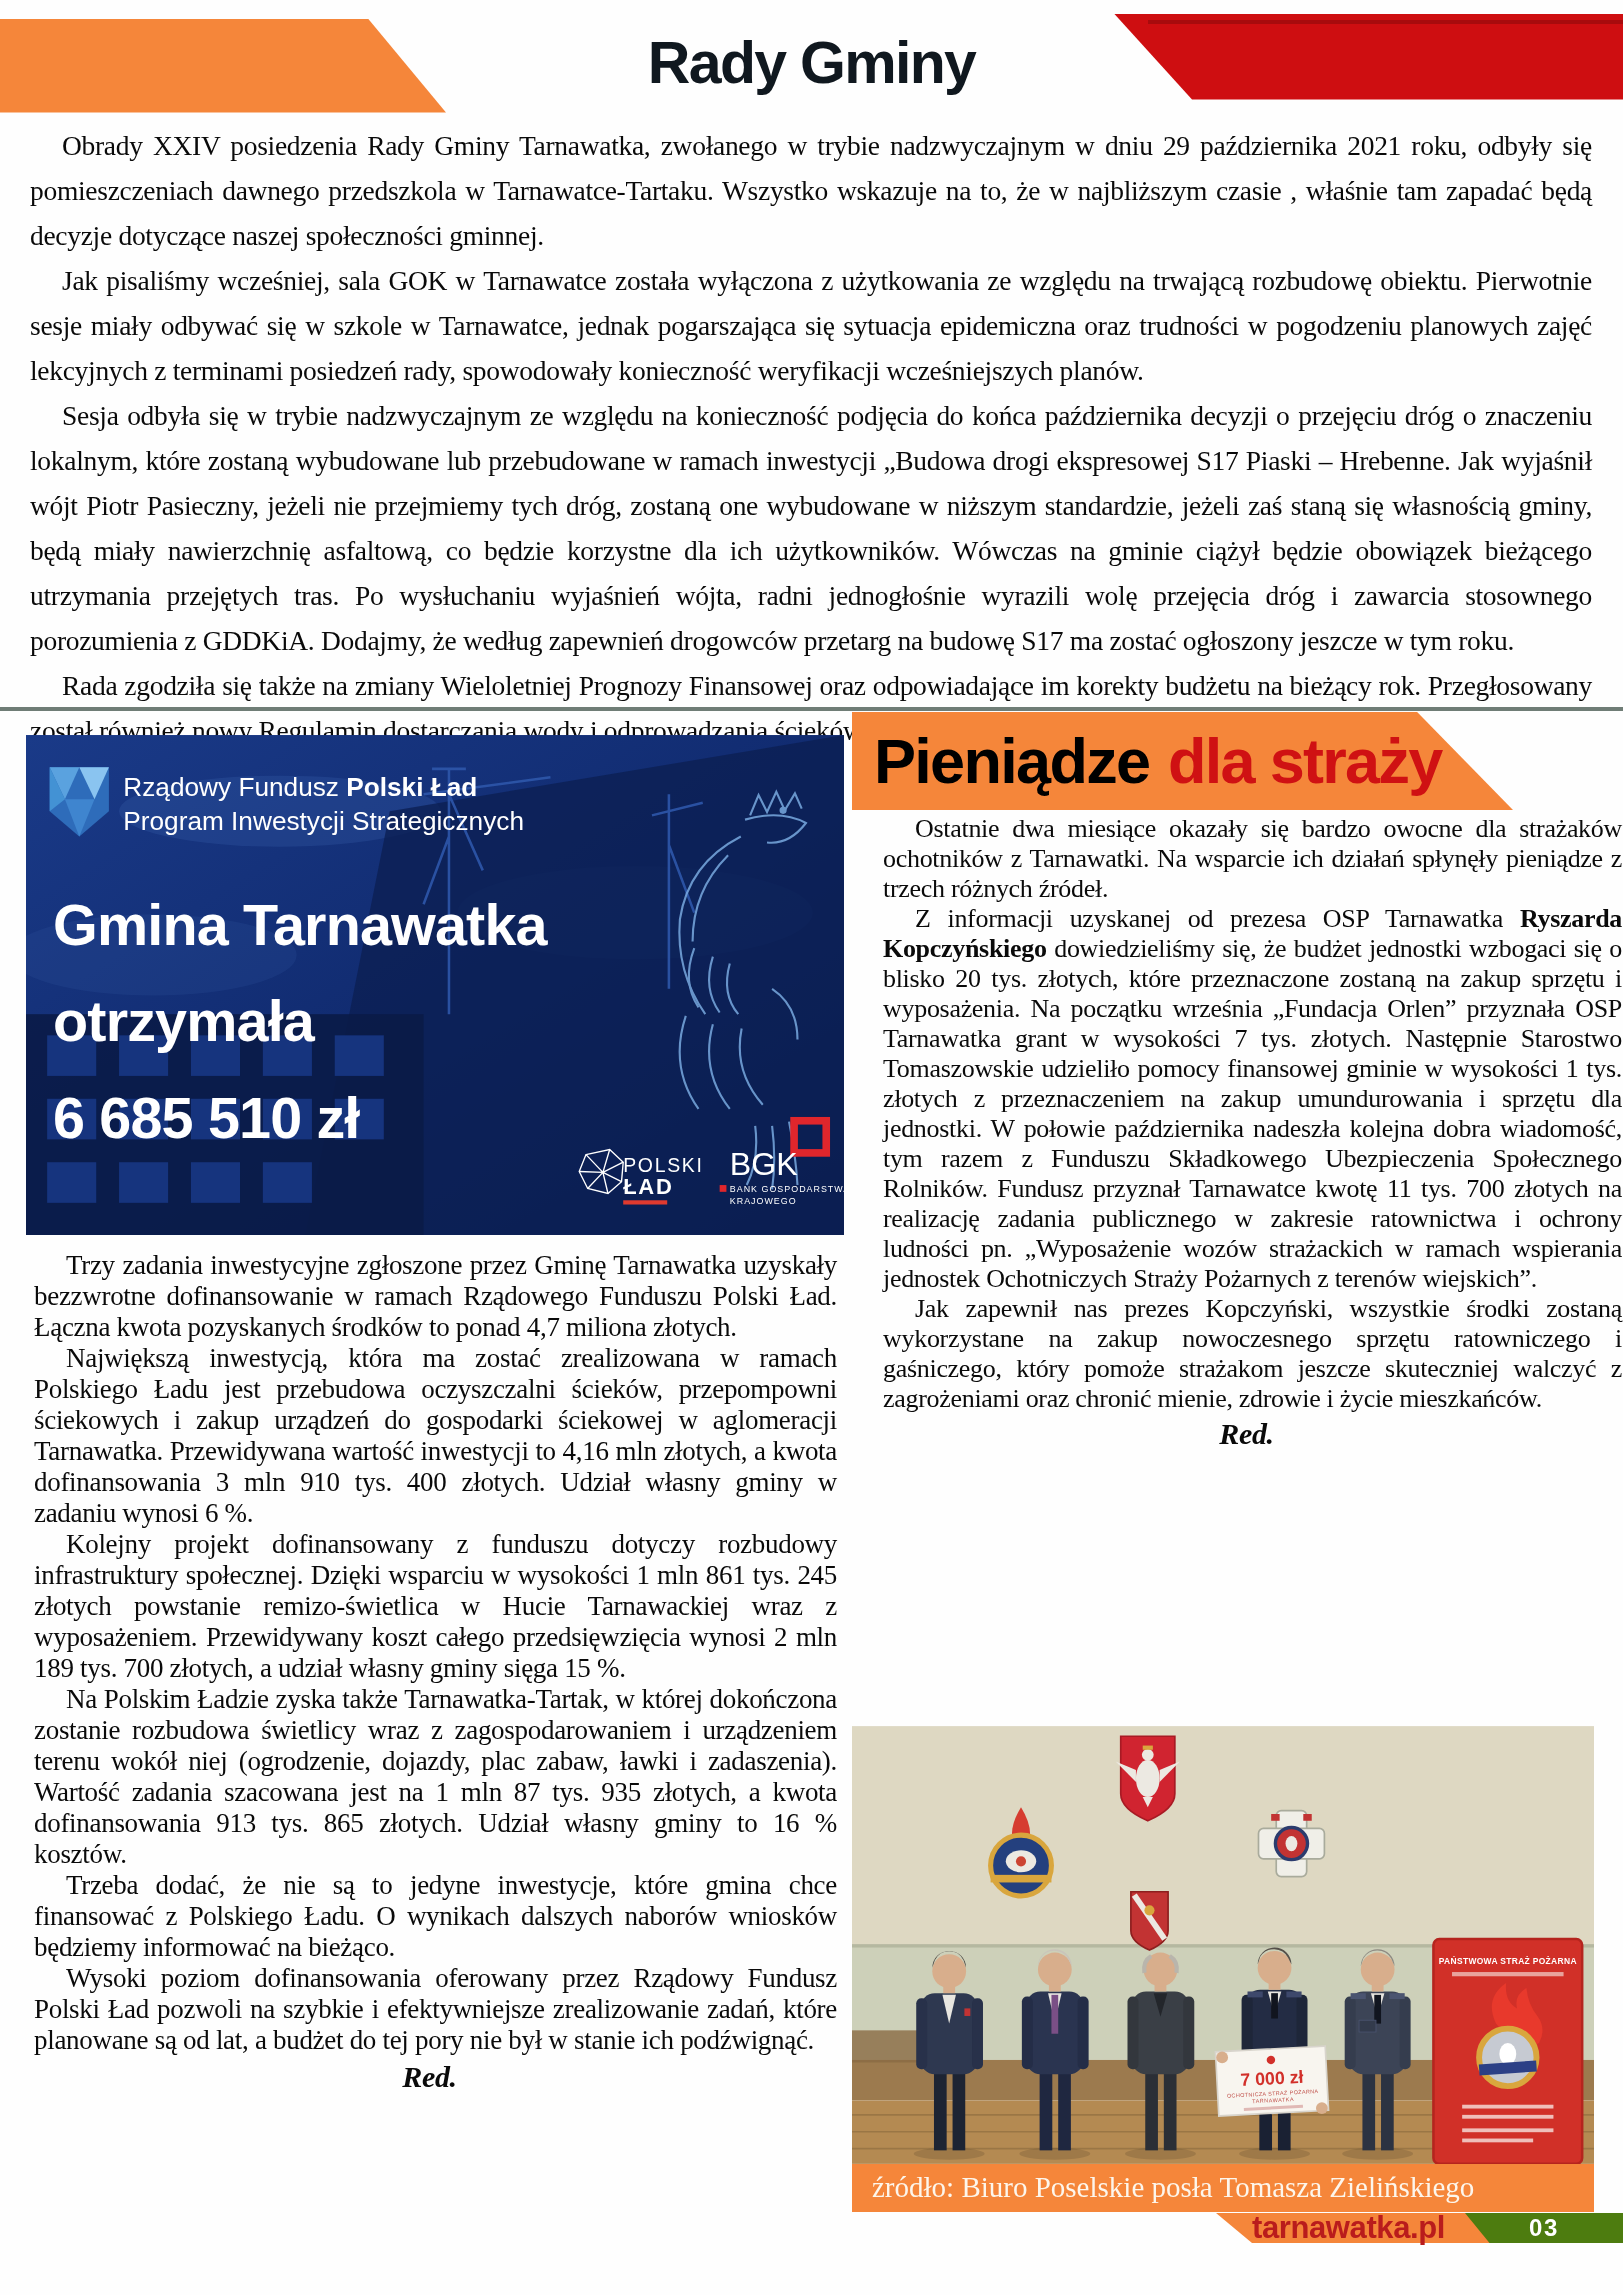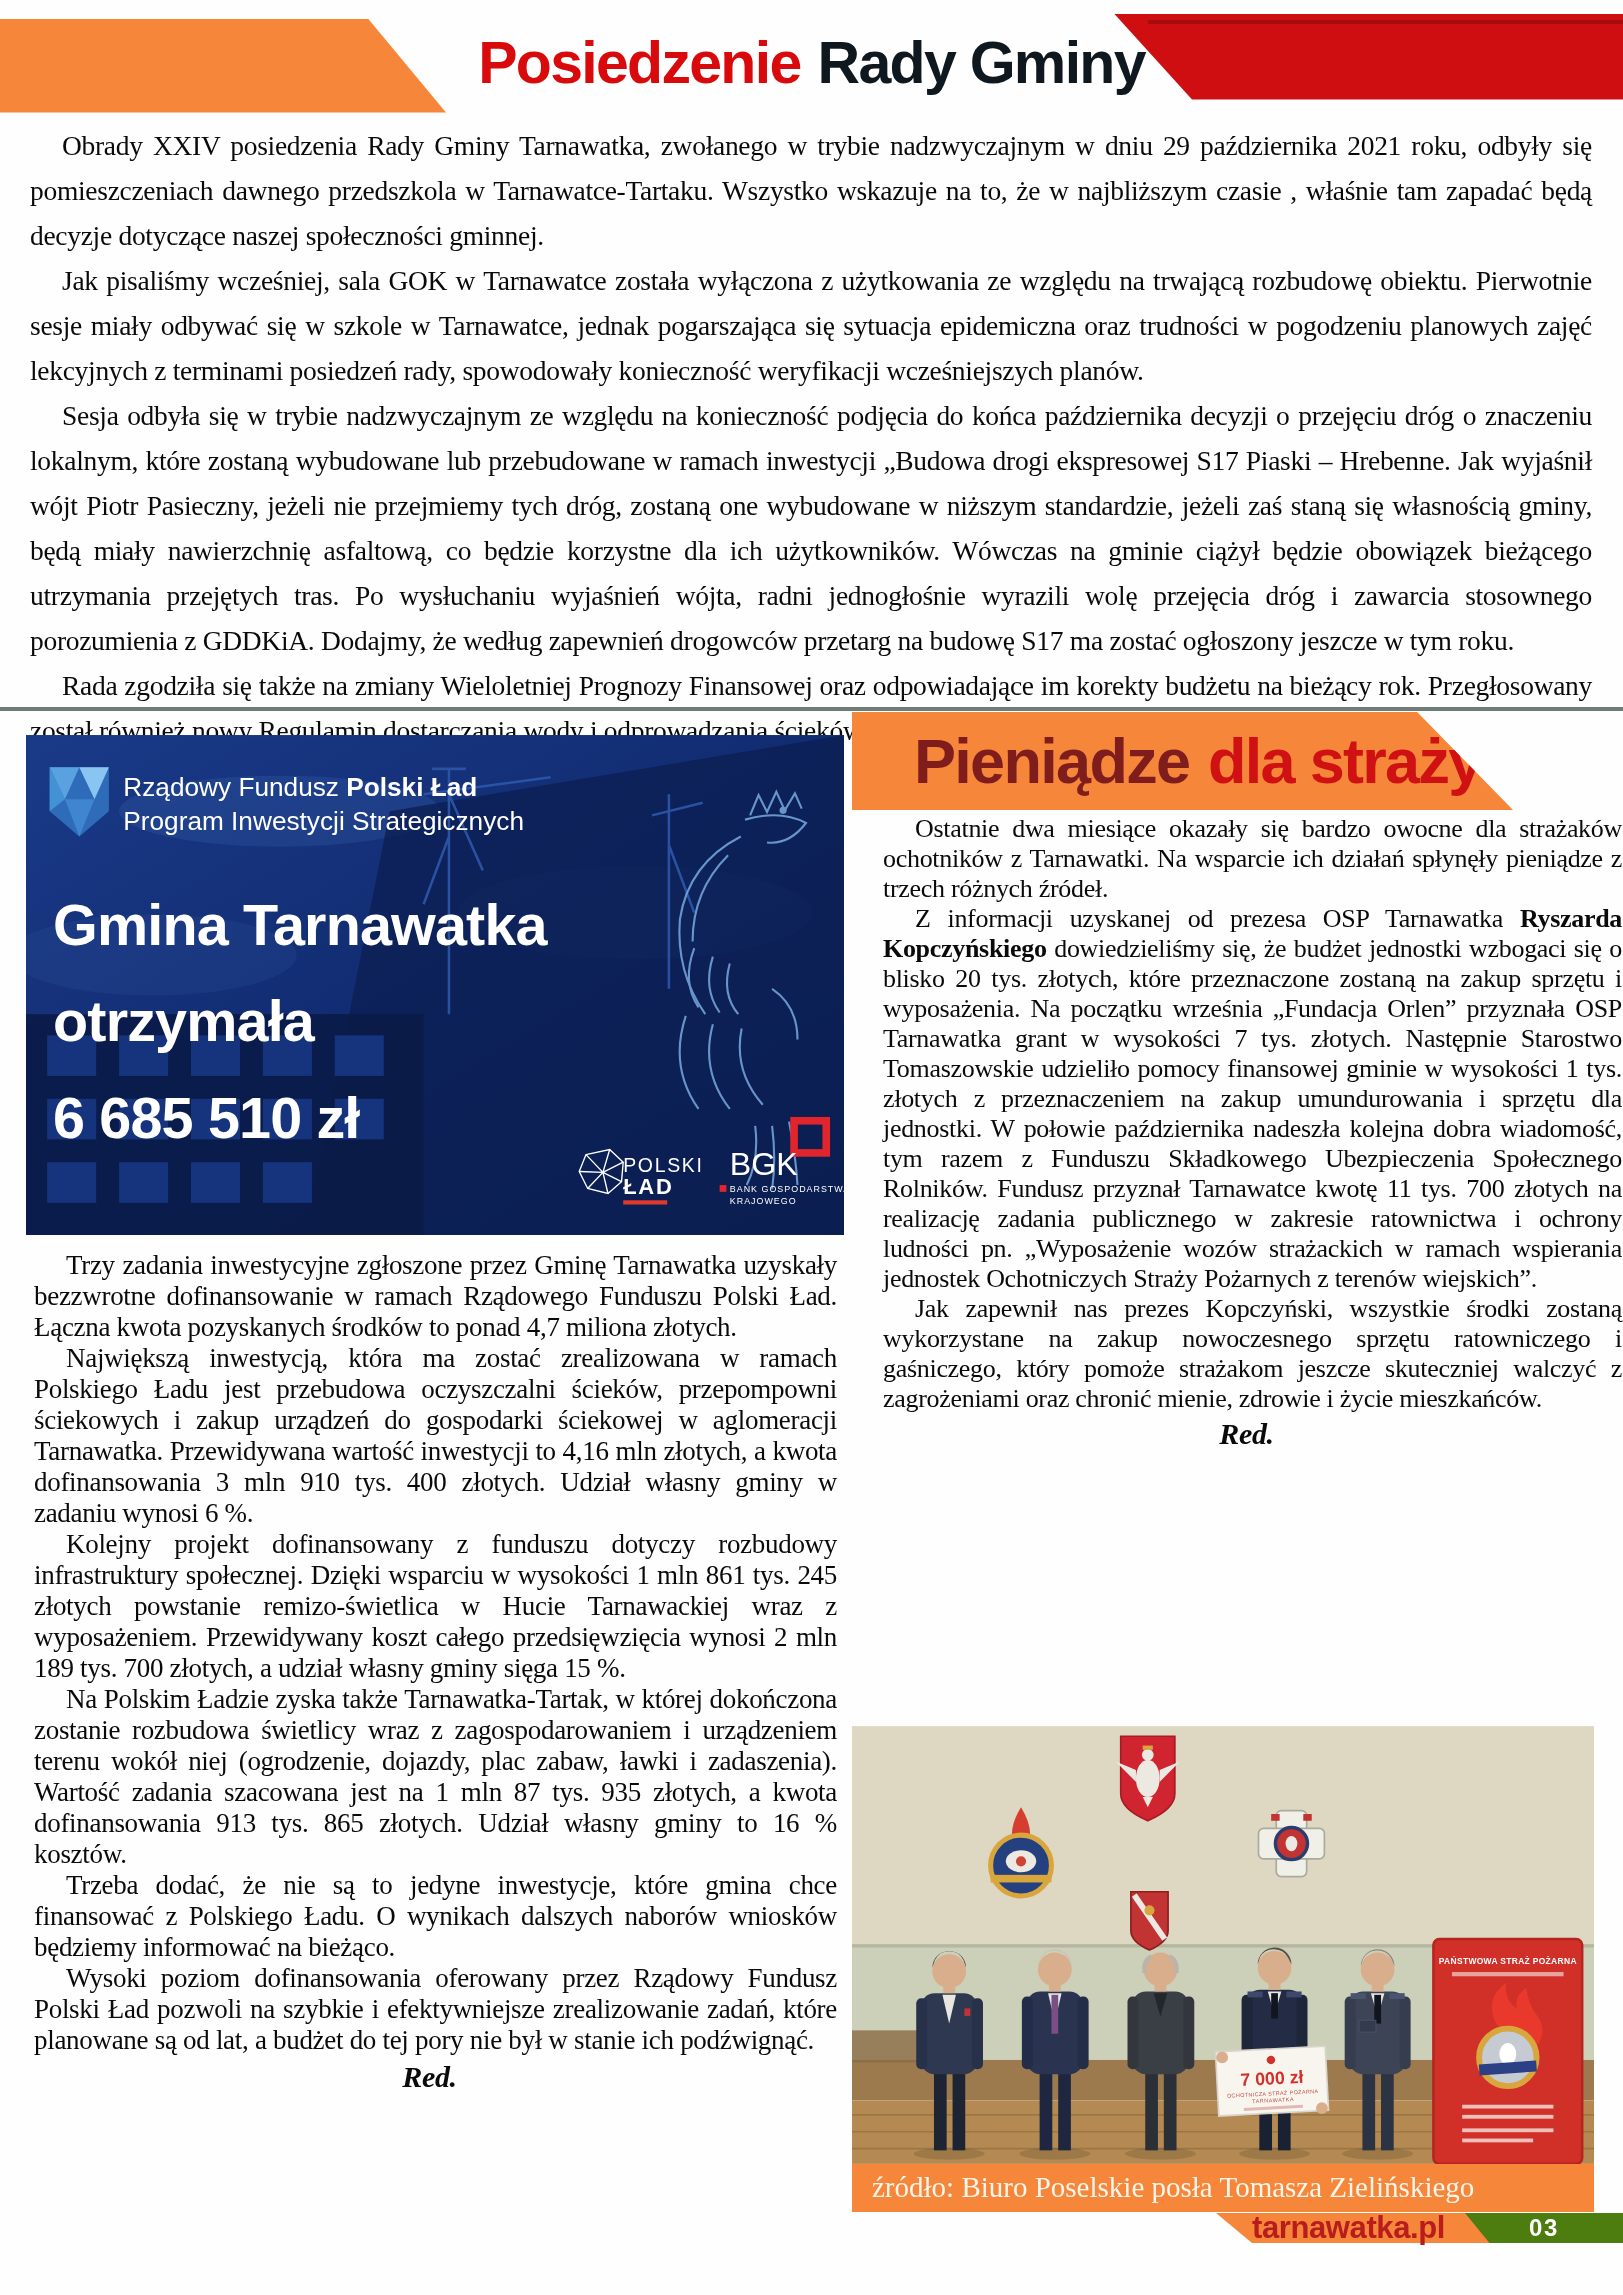--- a/index.html
+++ b/index.html
@@ -22,21 +22,21 @@
   #article-top{position:absolute;left:30px;top:123px;width:1562px;font-size:27.5px;line-height:45px;letter-spacing:-0.3px;}
   #article-left{position:absolute;left:34px;top:1250px;width:803px;font-size:27px;line-height:31px;letter-spacing:-0.3px;}
   #article-right{position:absolute;left:856px;top:814px;width:739px;font-size:26px;line-height:30px;letter-spacing:-0.3px;margin-left:27px;}
   .sig{text-align:center;font-weight:700;font-style:italic;font-size:30px;margin-top:5px;padding-right:12px;}
   .divider{position:absolute;left:0;top:707px;width:1623px;height:4.2px;background:#6f7d76;}
   
   .banner-fire{position:absolute;left:852px;top:712px;width:661px;height:98px;background:#f5863a;
       clip-path:polygon(0 0,85.5% 0,100% 100%,0 100%);
       display:flex;align-items:center;padding-left:22px;box-sizing:border-box;
       font-family:"Liberation Sans",sans-serif;font-weight:700;font-size:63px;letter-spacing:-1.7px;white-space:nowrap;}
-  .banner-fire .t-dark{color:#7f1d1d;margin-left:40px;}
+  .banner-fire .t-dark{color:#000000;}
   .banner-fire .t-red{color:#cf1113;margin-left:18.6px;}
   
   .photo-caption{position:absolute;left:852px;top:2164px;width:742px;height:48px;background:#f5863a;}
   .photo-caption span{display:block;padding-left:20px;line-height:47px;font-size:29px;color:#fdf6ec;white-space:nowrap;border-radius:22px;}
   .footer-orange{position:absolute;left:1216px;top:2213px;width:408px;height:30px;background:#f5863a;
       clip-path:polygon(0 0,100% 0,100% 100%,36px 100%);}
   .footer-red{position:absolute;left:1465px;top:2213px;width:158px;height:30px;background:#4d7c0f;
       clip-path:polygon(0 0,100% 0,100% 100%,24.5px 100%);display:flex;align-items:center;justify-content:center;}
   .footer-site{position:absolute;left:1243px;top:2213px;width:211px;height:30px;display:flex;align-items:center;justify-content:center;
       font-family:"Liberation Sans",sans-serif;font-weight:700;font-size:31px;color:#b91c1c;letter-spacing:-0.4px;}
@@ -47,21 +47,20 @@
   svg text{font-family:"Liberation Sans",sans-serif;}
 </style>
 </head>
 <body>
 
 <div class="page">
 
   <div class="hdr-orange"></div>
   <div class="hdr-red"></div>
   <div class="page-title">
-    <span class="t-red">Posiedzenie</span>
     <span class="t-dark">Rady Gminy</span>
   </div>
 
   <div id="article-top" class="article">
     <p>Obrady XXIV posiedzenia Rady Gminy Tarnawatka, zwołanego w trybie nadzwyczajnym w dniu 29 października 2021 roku, odbyły się pomieszczeniach dawnego przedszkola w Tarnawatce-Tartaku. Wszystko wskazuje na to, że w najbliższym czasie , właśnie tam zapadać będą decyzje dotyczące naszej społeczności gminnej.</p>
     <p>Jak pisaliśmy wcześniej, sala GOK w Tarnawatce została wyłączona z użytkowania ze względu na trwającą rozbudowę obiektu. Pierwotnie sesje miały odbywać się w szkole w Tarnawatce, jednak pogarszająca się sytuacja epidemiczna oraz trudności w pogodzeniu planowych zajęć lekcyjnych z terminami posiedzeń rady, spowodowały konieczność weryfikacji wcześniejszych planów.</p>
     <p>Sesja odbyła się w trybie nadzwyczajnym ze względu na konieczność podjęcia do końca października decyzji o przejęciu dróg o znaczeniu lokalnym, które zostaną wybudowane lub przebudowane w ramach inwestycji „Budowa drogi ekspresowej S17 Piaski – Hrebenne. Jak wyjaśnił wójt Piotr Pasieczny, jeżeli nie przejmiemy tych dróg, zostaną one wybudowane w niższym standardzie, jeżeli zaś staną się własnością gminy, będą miały nawierzchnię asfaltową, co będzie korzystne dla ich użytkowników. Wówczas na gminie ciążył będzie obowiązek bieżącego utrzymania przejętych tras. Po wysłuchaniu wyjaśnień wójta, radni jednogłośnie wyrazili wolę przejęcia dróg i zawarcia stosownego porozumienia z GDDKiA. Dodajmy, że według zapewnień drogowców przetarg na budowę S17 ma zostać ogłoszony jeszcze w tym roku.</p>
     <p>Rada zgodziła się także na zmiany Wieloletniej Prognozy Finansowej oraz odpowiadające im korekty budżetu na bieżący rok. Przegłosowany został również nowy Regulamin dostarczania wody i odprowadzania ścieków, którego projekt przyjęto na poprzedniej sesji.</p>
     <div class="sig">Red.</div>
   </div>

